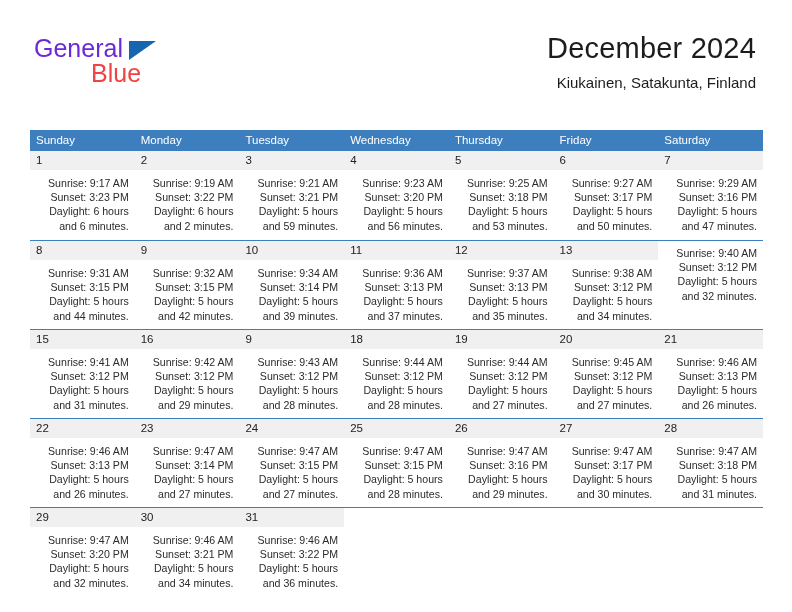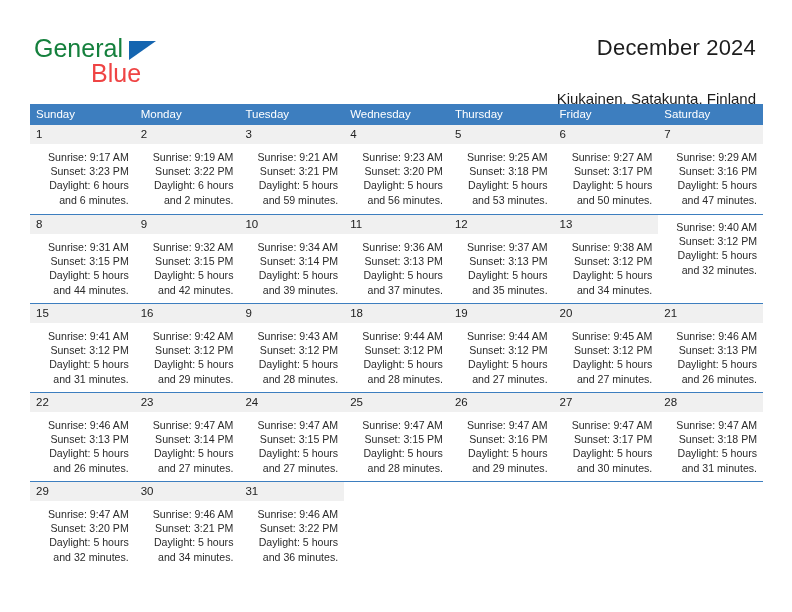--- a/index.html
+++ b/index.html
@@ -35,21 +35,21 @@
     top: 34px;
     width: 210px;
     height: 52px;
   }
   .logo-general {
     position: absolute;
     left: 0;
     top: 0;
     font-size: 25px;
     letter-spacing: 0px;
-    color: #15803d;
+    color: #6d28d9;
     line-height: 28px;
     font-weight: 400;
   }
   .logo-tri {
     position: absolute;
     left: 95px;
     top: 7px;
     width: 0;
     height: 0;
     border-left: 27px solid #1565b0;
@@ -65,45 +65,46 @@
     font-weight: 400;
   }
 
   .title-block {
     position: absolute;
     right: 36px;
     top: 30px;
     text-align: right;
   }
   .cal-title {
-    font-size: 22px;
+    font-size: 29px;
     font-weight: 400;
     color: #1c1c1c;
     line-height: 36px;
     letter-spacing: 0.2px;
   }
   .cal-subtitle {
     font-size: 15px;
     font-weight: 400;
     color: #1c1c1c;
     line-height: 22px;
-    margin-top: 22px;
+    margin-top: 6px;
   }
 
   
   .calendar {
     position: absolute;
     left: 30px;
     top: 104px;
     width: 733px;
   }
   .dow-row {
     display: flex;
     background: #3d7ebf;
     height: 21px;
+    margin-top: 26px;
   }
   .dow {
     flex: 1 1 0;
     color: #ffffff;
     font-size: 11.5px;
     line-height: 21px;
     padding-left: 6px;
     box-sizing: border-box;
     white-space: nowrap;
   }

